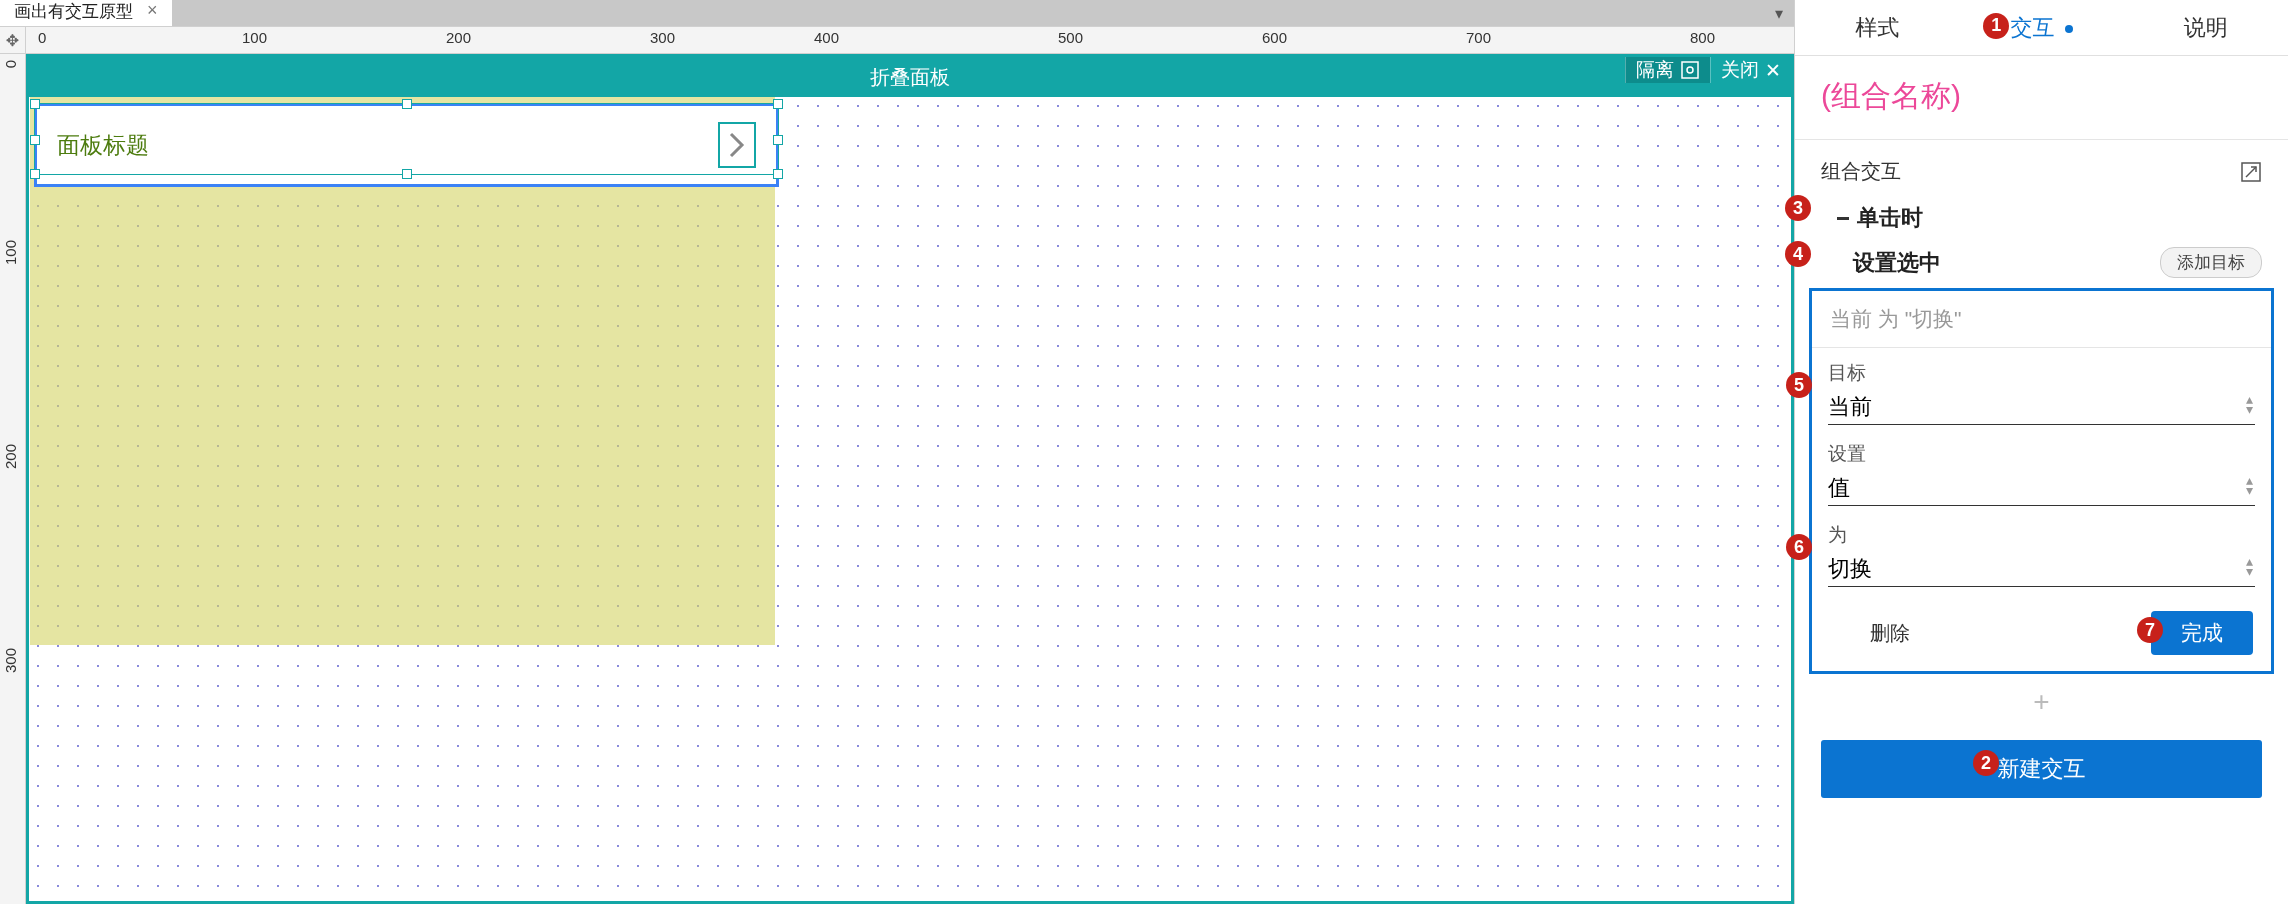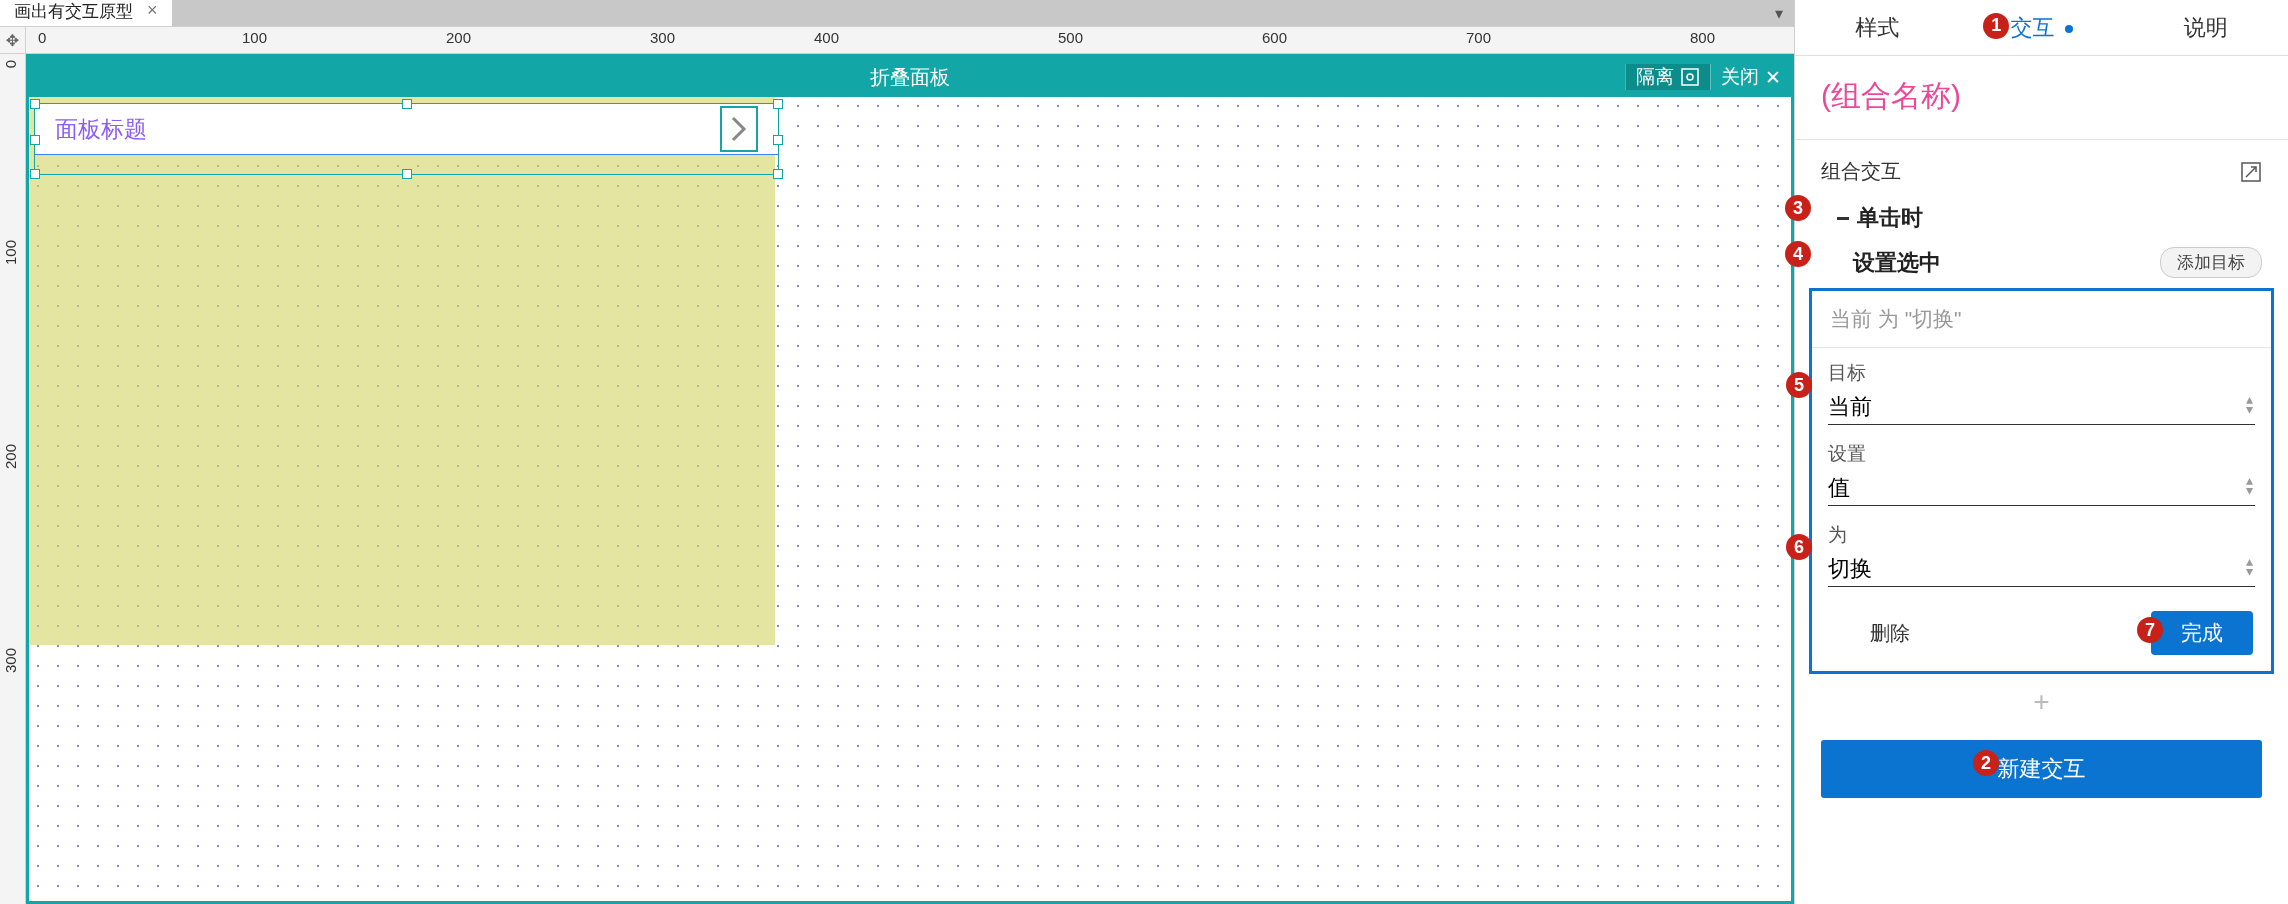--- a/index.html
+++ b/index.html
@@ -33,36 +33,36 @@
 
 .dot-grid {
   position: absolute; inset: 0;
   background-image: radial-gradient(#8a8adb 1.5px, transparent 1.5px);
   background-size: 20px 20px;
   background-position: 2px 2px;
 }
 
 .edit-frame { position: absolute; left: 0; top: 0; width: 100%; height: 100%; border: 3px solid #13a6a6; }
 .edit-title-bar { position: absolute; top: 0; left: 0; right: 0; height: 40px; background: #13a6a6; color: #fff; display: flex; align-items: center; justify-content: center; font-size: 20px; }
-.edit-title-bar .controls { position: absolute; right: 0; top: 0; height: 100%; display: flex; align-items: center; }
+.edit-title-bar .controls { position: absolute; right: 0; top: 0; height: 100%; display: flex; align-items: flex-start; }
 .edit-btn { display: flex; align-items: center; padding: 0 10px; color: #fff; font-size: 19px; gap: 6px; border-left: 1px solid rgba(255,255,255,0.3); cursor: pointer; }
 .edit-btn.isol { background: #0d8c8c; }
 
 .panel-content { position: absolute; top: 40px; left: 0; right: 0; bottom: 0; }
 
 .shape-yellow {
   position: absolute; left: 1px; top: 0; width: 745px; height: 548px;
   background-color: rgba(212, 212, 100, 0.6);
 }
 
 .widget-header {
-  position: absolute; left: 5px; top: 6px; width: 745px; height: 52px;
-  background: #fff; border: 1px solid #3b82f6;
+  position: absolute; left: 5px; top: 6px; width: 745px; height: 84px;
+  background: #fff; border: 3px solid #3b82f6;
   display: flex; align-items: center; padding: 0 20px;
-  font-size: 23px; color: #8b5cf6; justify-content: space-between;
+  font-size: 23px; color: #4d7c0f; justify-content: space-between;
 }
 .widget-header .chevron-box {
   width: 38px; height: 46px; border: 2px solid #13a6a6;
   display: flex; align-items: center; justify-content: center;
 }
 .selection-outline { position: absolute; border: 1px solid #13a6a6; pointer-events: none; }
 .sel-handle { position: absolute; width: 10px; height: 10px; background: #fff; border: 1px solid #13a6a6; }
 
 
 .inspector { width: 494px; height: 100%; background: #fff; border-left: 1px solid #d0d0d0; display: flex; flex-direction: column; }

